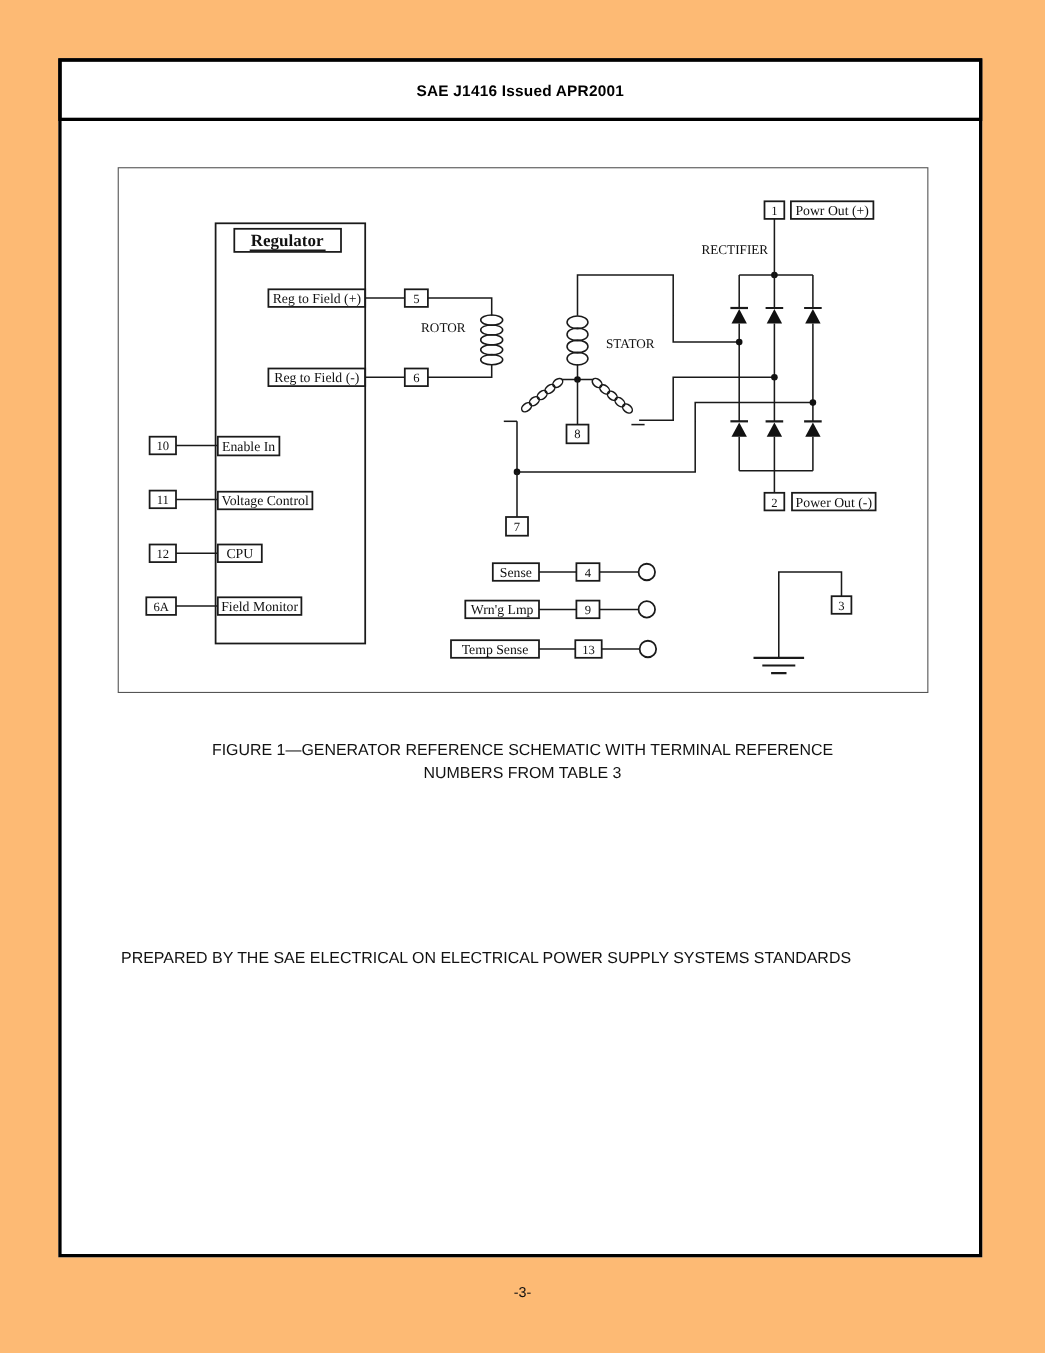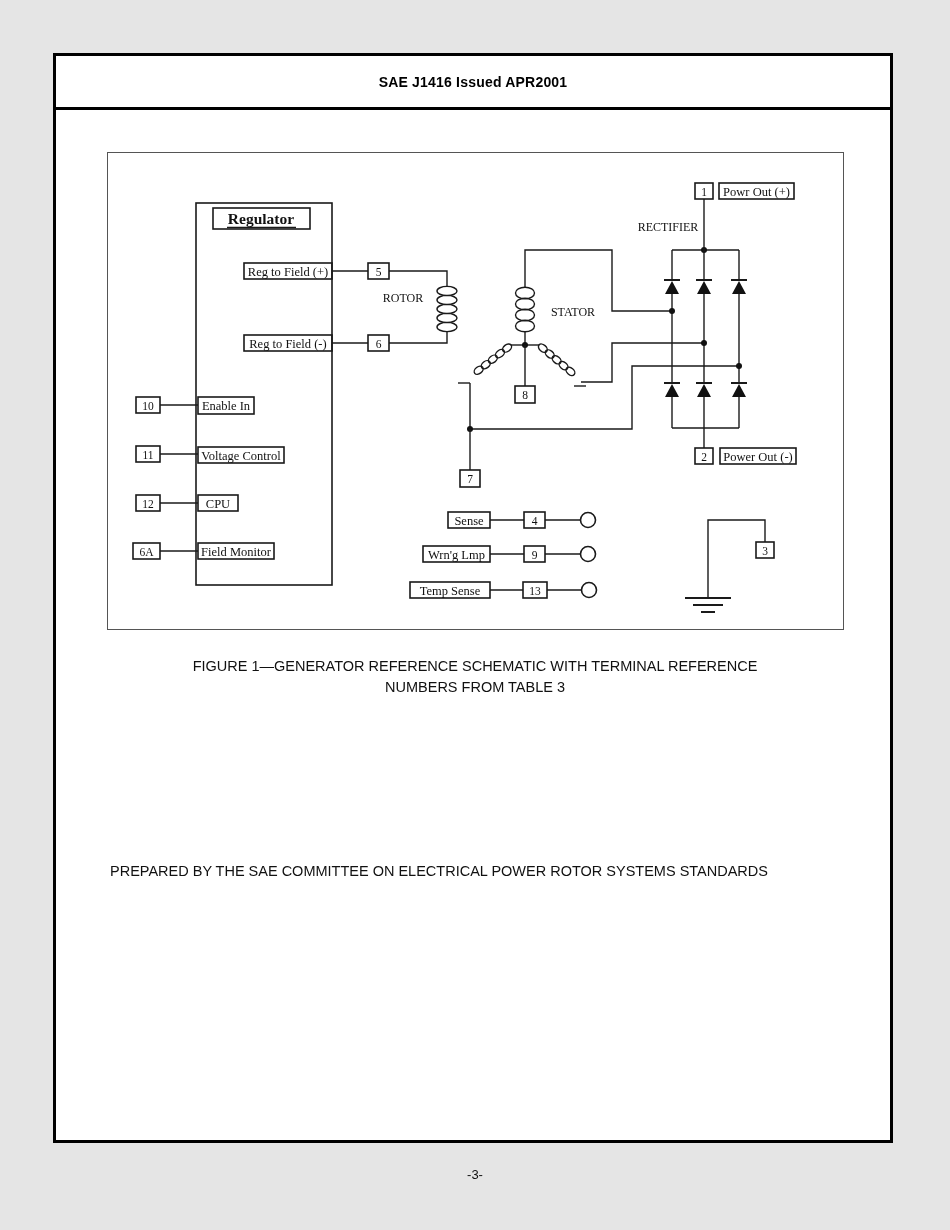--- a/index.html
+++ b/index.html
@@ -1,25 +1,25 @@
 <!DOCTYPE html>
 <html><head>
 <meta charset="utf-8">
 <style>
   html,body{margin:0;padding:0;background:#fff;}
-  .page{position:relative;width:950px;height:1230px;background:#e5e5e5;
+  .page{position:relative;width:950px;height:1230px;background:#fdba74;
         font-family:"Liberation Sans",sans-serif;color:#000;overflow:hidden;}
   .outer-frame{position:absolute;left:53px;top:53px;width:834px;height:1084px;
         border:3px solid #000;background:#fff;}
   .header-band{position:absolute;left:53px;top:53px;width:834px;height:51px;
         border:3px solid #000;display:flex;align-items:center;justify-content:center;}
   .header-title{font-weight:bold;font-size:14px;letter-spacing:.2px;}
   .diagram-wrap{position:absolute;left:107px;top:152px;width:735px;height:476px;
         border:1.5px solid #555;background:#fff;}
-  .caption{position:absolute;left:0;top:656px;width:950px;text-align:center;
+  .caption{position:absolute;left:0;top:672px;width:950px;text-align:center;
         font-size:14.5px;line-height:20.5px;color:#111;}
   .prepared{position:absolute;left:110px;top:863px;width:800px;
         font-size:14.5px;color:#111;}
   .pagenum{position:absolute;left:0;top:1167px;width:950px;text-align:center;
         font-size:13px;color:#111;}
   svg{display:block;}
   .wire{stroke:#1a1a1a;stroke-width:1.4;fill:none;}
   .boxln{stroke:#1a1a1a;stroke-width:1.6;fill:none;}
   .bar{stroke:#1a1a1a;stroke-width:2;fill:none;}
   .dot{fill:#111;stroke:none;}
@@ -210,17 +210,17 @@
       <line class="wire" x1="439" y1="437" x2="473" y2="437"></line>
       <circle class="boxln" cx="481" cy="437" r="7.5"></circle>
     </svg>
   </div>
 
   <div class="caption">
     <div>FIGURE 1—GENERATOR REFERENCE SCHEMATIC WITH TERMINAL REFERENCE</div>
     <div>NUMBERS FROM TABLE 3</div>
   </div>
 
-  <div class="prepared">PREPARED BY THE SAE COMMITTEE ON ELECTRICAL POWER ROTOR SYSTEMS STANDARDS</div>
+  <div class="prepared">PREPARED BY THE SAE ELECTRICAL ON ELECTRICAL POWER SUPPLY SYSTEMS STANDARDS</div>
 
   <div class="pagenum">-3-</div>
 
 </div>
 
 </body></html>

